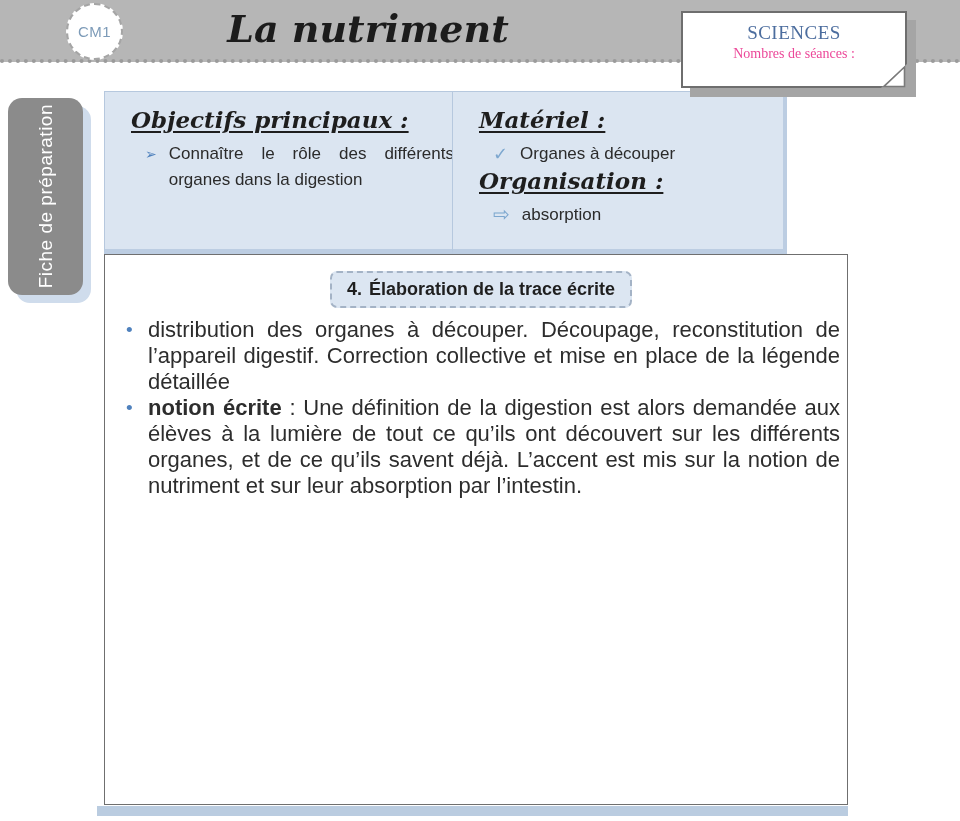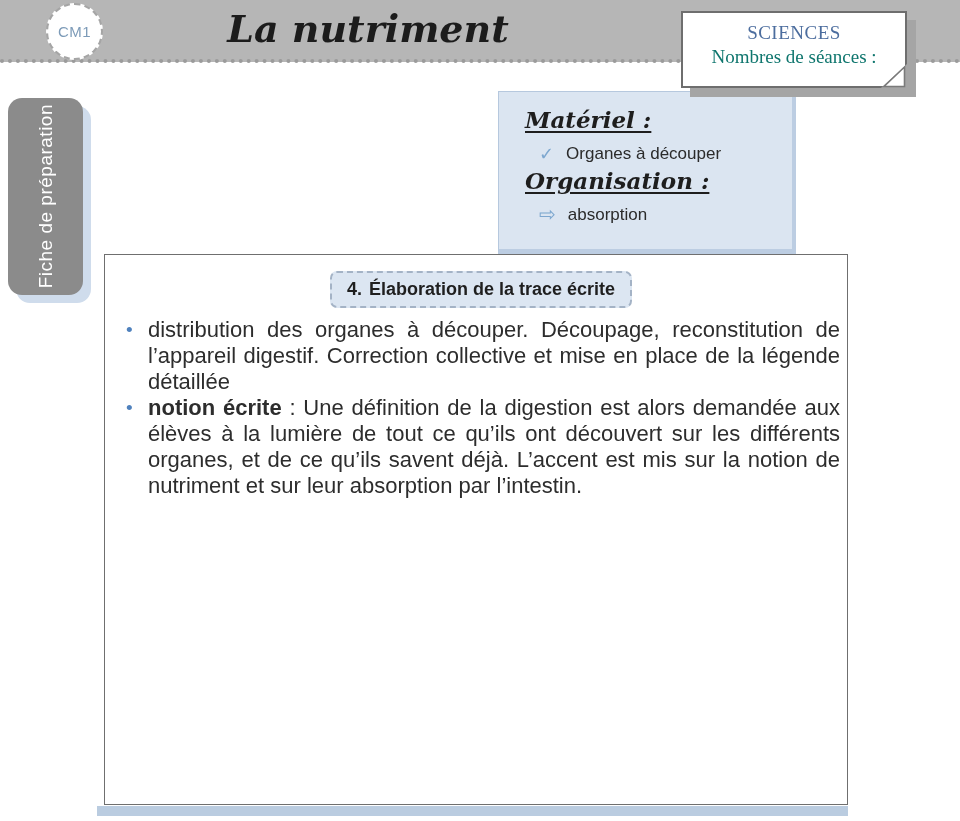--- a/index.html
+++ b/index.html
@@ -24,21 +24,21 @@
   .dotted-sep {
     position: absolute;
     left: 0; top: 59px;
     width: 960px; height: 0;
     border-top: 4px dotted #9b9b9b;
     z-index: 1;
   }
 
   .level-badge {
     position: absolute;
-    left: 46px; top: 3px;
+    left: 66px; top: 3px;
     width: 57px; height: 57px;
     border-radius: 50%;
     background: #ffffff;
     border: 2px dashed #a5a5a5;
     display: flex; align-items: center; justify-content: center;
     color: #7d9bb8;
     font-size: 15px;
     letter-spacing: 0.5px;
     z-index: 2;
   }
@@ -70,22 +70,22 @@
   .note-subject {
     margin-top: 9px;
     font-family: "Liberation Serif", serif;
     font-size: 19px;
     color: #4c6d9e;
     letter-spacing: 0.5px;
     text-align: center;
   }
   .note-sessions {
     font-family: "Liberation Serif", serif;
-    font-size: 19px;
-    color: #0f766e;
+    font-size: 14px;
+    color: #ec4899;
     margin-top: 2px;
   }
   .note-fold {
     position: absolute;
     right: -2px; bottom: -2px;
     width: 26px; height: 24px;
   }
 
   
   .side-tab {
@@ -112,21 +112,21 @@
     position: absolute;
     top: 91px;
     height: 163px;
     background: #dbe5f1;
     border: 1px solid #b6c8de;
     border-bottom: 5px solid #bccde2;
     padding: 14px 16px 10px 26px;
     z-index: 2;
   }
   .box-objectifs { left: 104px; width: 367px; }
-  .box-materiel  { left: 498px; width: 298px; border-right: 4px solid #bccde2; }
+  .box-materiel  { left: 452px; width: 335px; border-right: 4px solid #bccde2; }
 
   .script-heading {
     font-family: "DejaVu Serif", serif;
     font-style: italic;
     font-weight: bold;
     font-size: 23px;
     color: #1e1e1e;
     text-decoration: underline;
     text-underline-offset: 3px;
     line-height: 1.25;
@@ -226,20 +226,27 @@
     <svg class="note-fold" viewBox="0 0 26 24">
       <path d="M0 24 L26 24 L26 0 Z" fill="#a5a5a5"></path>
       <path d="M3 22.5 L23.5 22.5 L23.5 3 Z" fill="#ffffff" stroke="#7a7a7a" stroke-width="1.6"></path>
     </svg>
   </div>
 
   <div class="side-tab">
     <span>Fiche de préparation</span>
   </div>
 
+  <div class="info-box box-objectifs">
+    <div class="script-heading">Objectifs principaux :</div>
+    <div class="box-item">
+      <span class="marker marker-arrowhead">➢</span>
+      <span class="item-text">Connaître le rôle des différents organes dans la digestion</span>
+    </div>
+  </div>
 
   <div class="info-box box-materiel">
     <div class="script-heading">Matériel :</div>
     <div class="box-item">
       <span class="marker marker-check">✓</span>
       <span class="item-text">Organes à découper</span>
     </div>
     <div class="script-heading">Organisation :</div>
     <div class="box-item">
       <span class="marker marker-rarrow">⇨</span>

